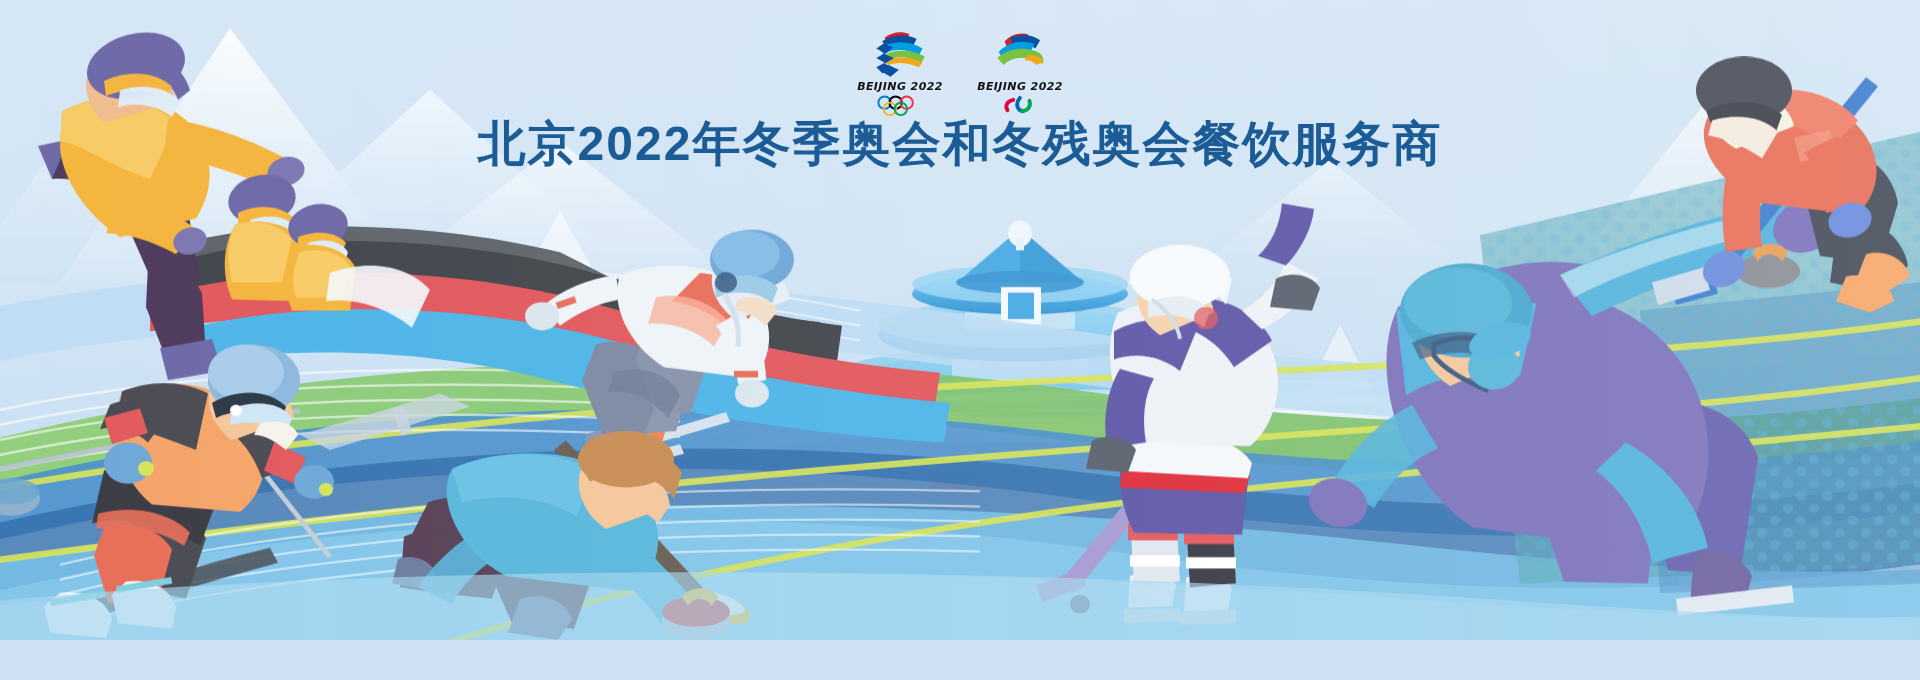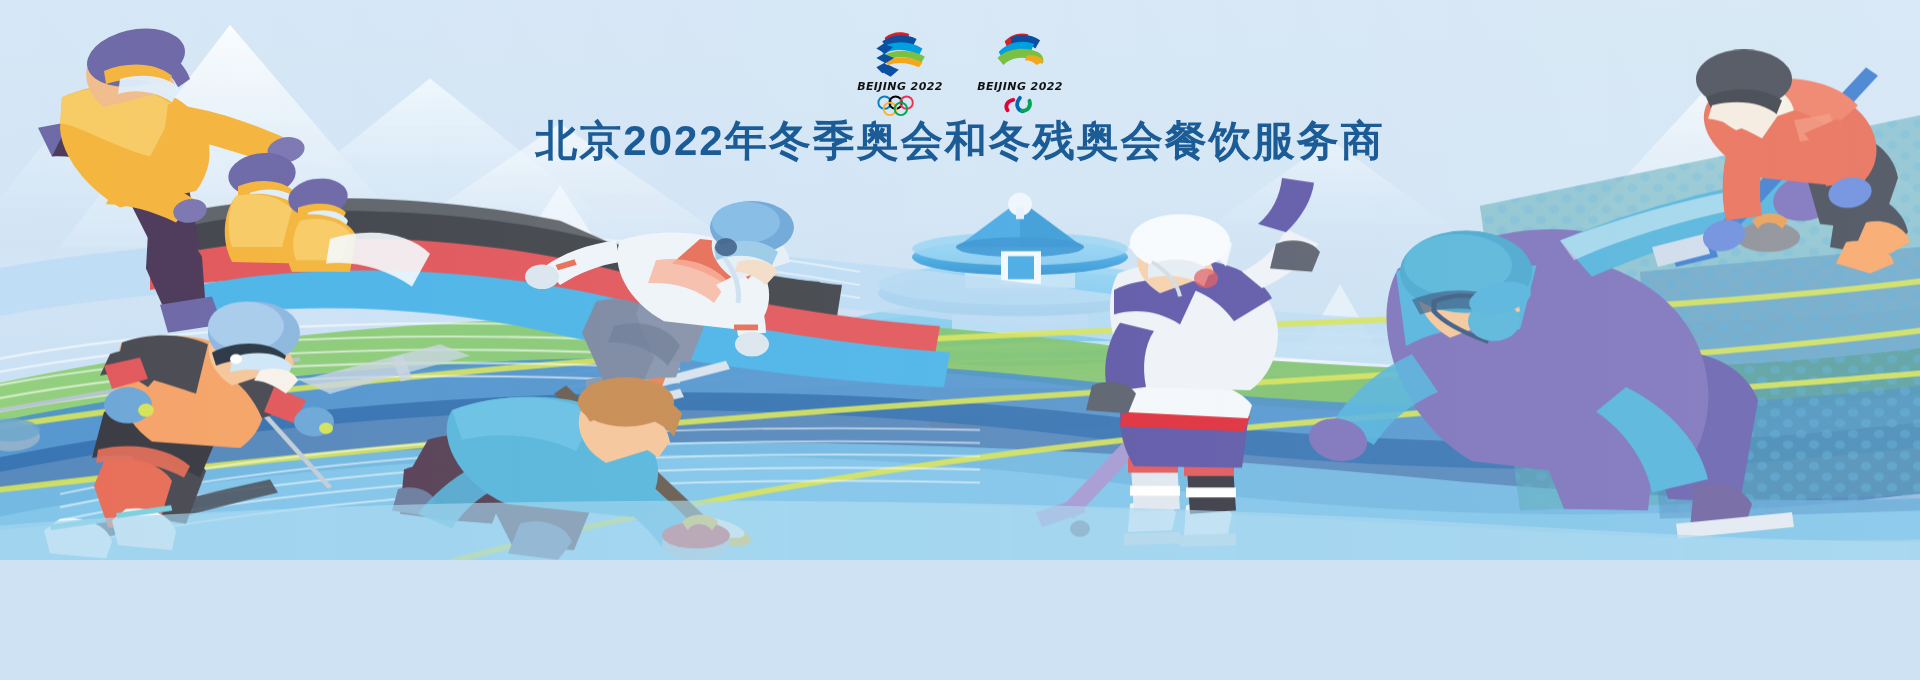--- a/index.html
+++ b/index.html
@@ -1,21 +1,21 @@
 <!DOCTYPE html>
 <html lang="zh"><head>
 <meta charset="utf-8">
 <title>北京2022年冬季奥会和冬残奥会餐饮服务商</title>
 <style>
   html,body{margin:0;padding:0;background:#cfe2f3;}
   body{font-family:"Liberation Sans","DejaVu Sans",sans-serif;}
 
   #banner{
     position:relative;
-    width:1920px;height:560px;
+    width:1920px;height:640px;
     overflow:hidden;
     background:linear-gradient(170deg,#d2e4f4 0%,#d9e9f6 25%,#cfe3f5 55%,#bfdcf2 100%);
   }
   #artboard{position:absolute;inset:0;width:100%;height:100%;display:block;}
 
   
   #header{
     position:absolute;left:0;top:0;width:100%;height:210px;
     z-index:40;pointer-events:none;
   }
@@ -30,21 +30,21 @@
     font-size:11px;font-weight:bold;font-style:italic;
     letter-spacing:.4px;color:#111;line-height:1;white-space:nowrap;
   }
   .emblem-sym{height:22px;display:block;}
 
   #page-title{
     position:absolute;left:50%;top:120px;transform:translateX(-50%);
     white-space:nowrap;
     font-family:"Liberation Sans","DejaVu Sans",sans-serif;
     font-weight:bold;
-    font-size:42px;
+    font-size:48px;
     letter-spacing:2px;
     color:#1b5c96;
     line-height:1;
   }
 </style>
 </head>
 <body>
 
 <div id="banner">
 

